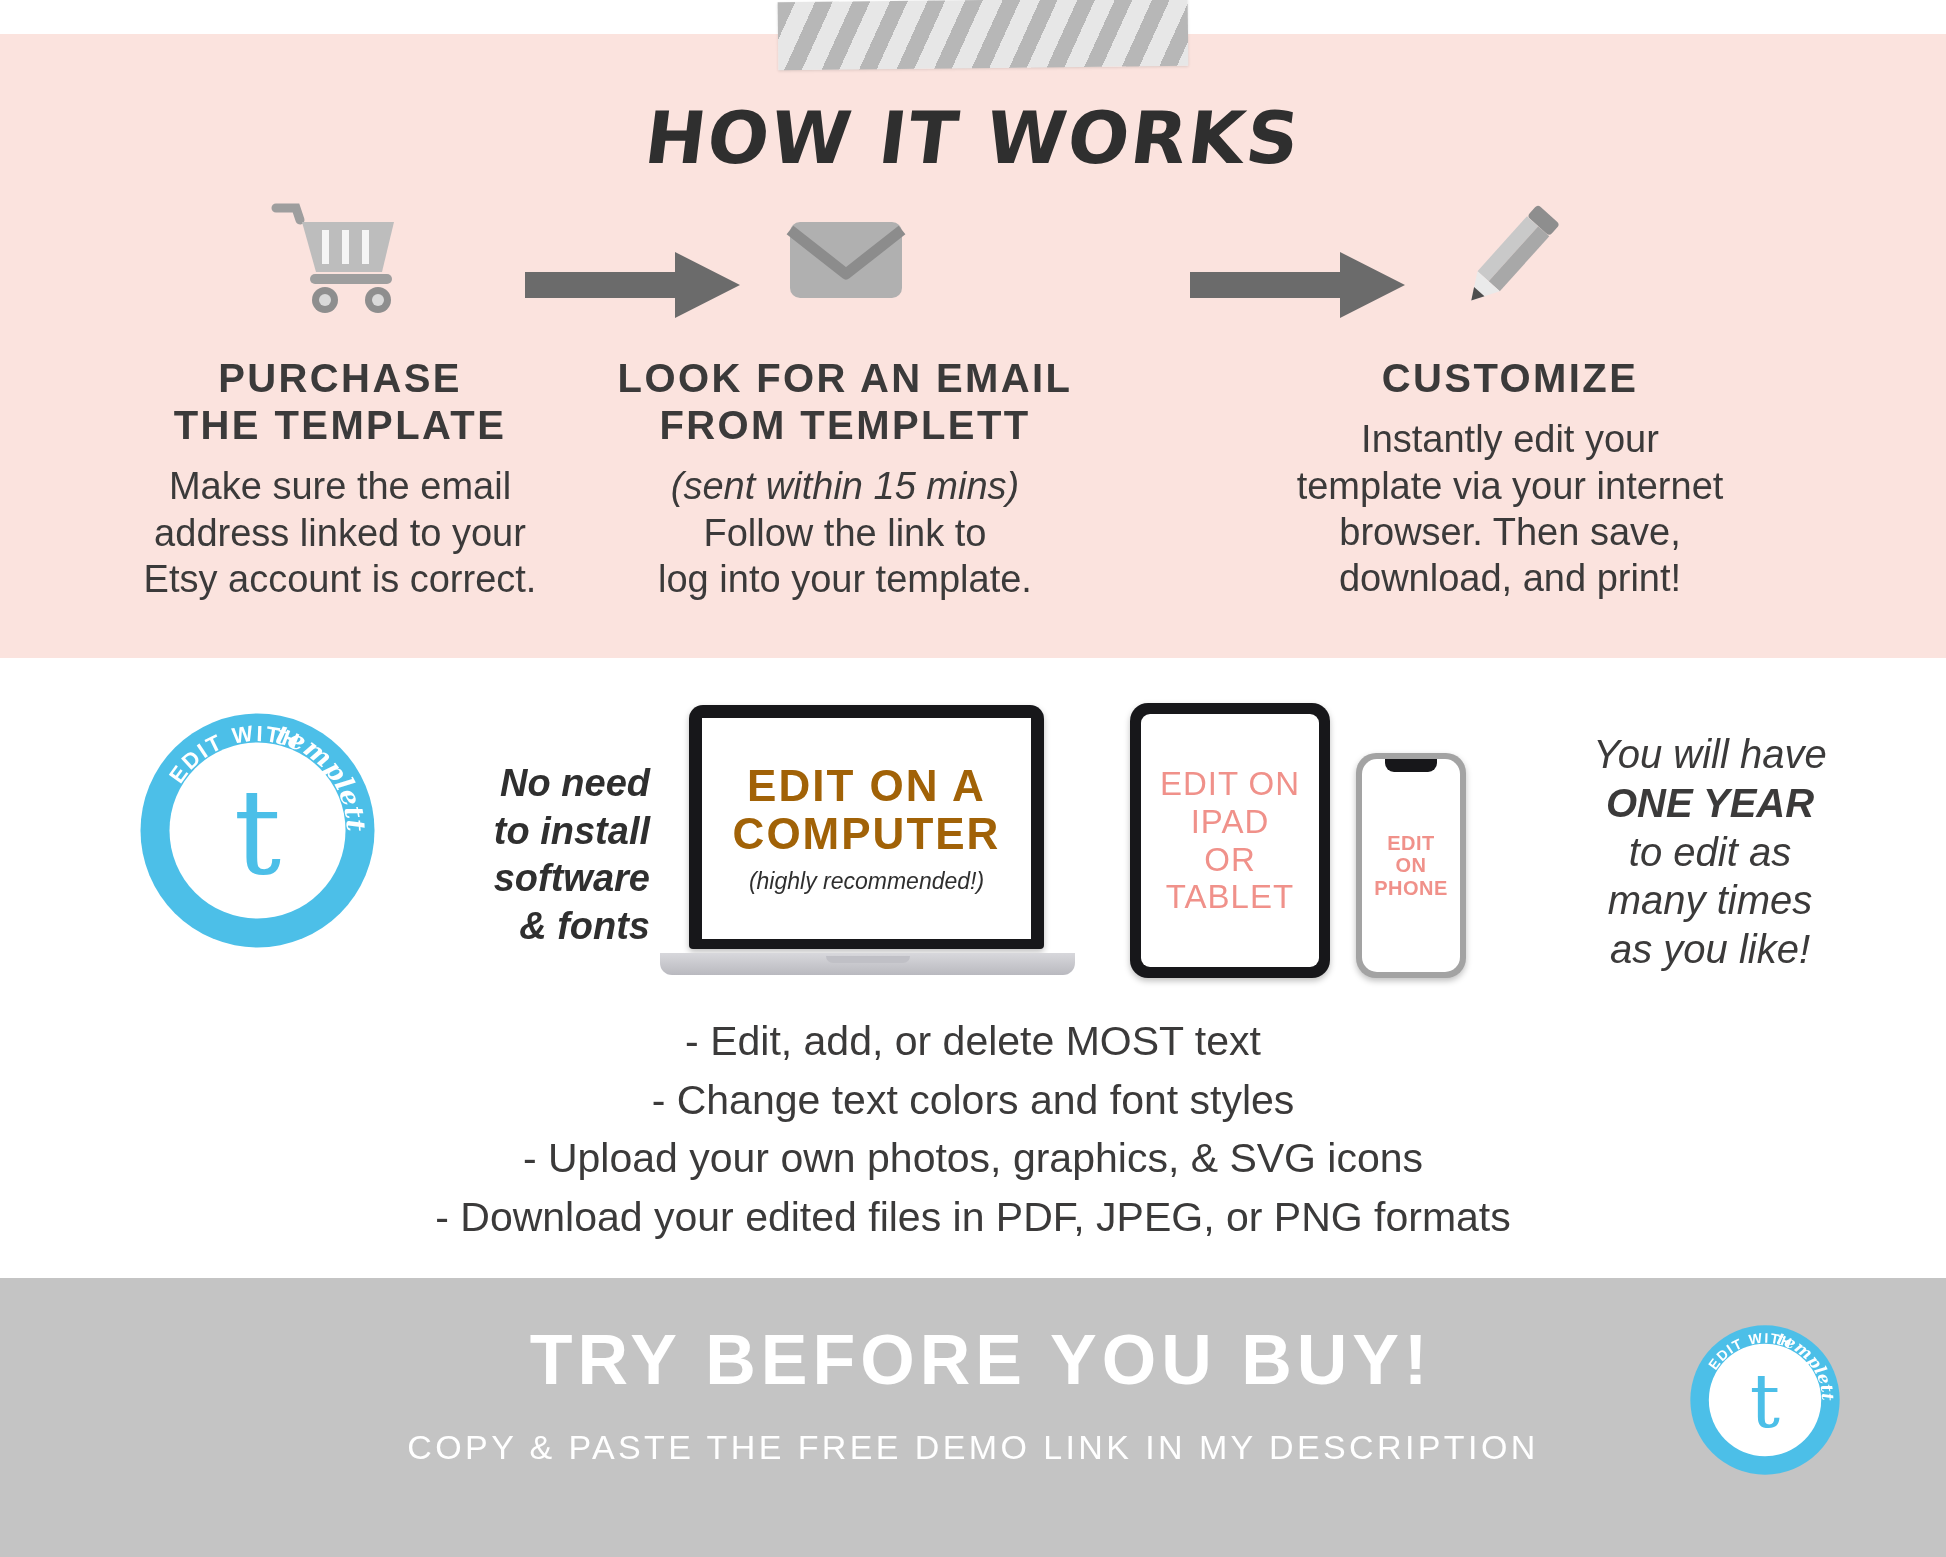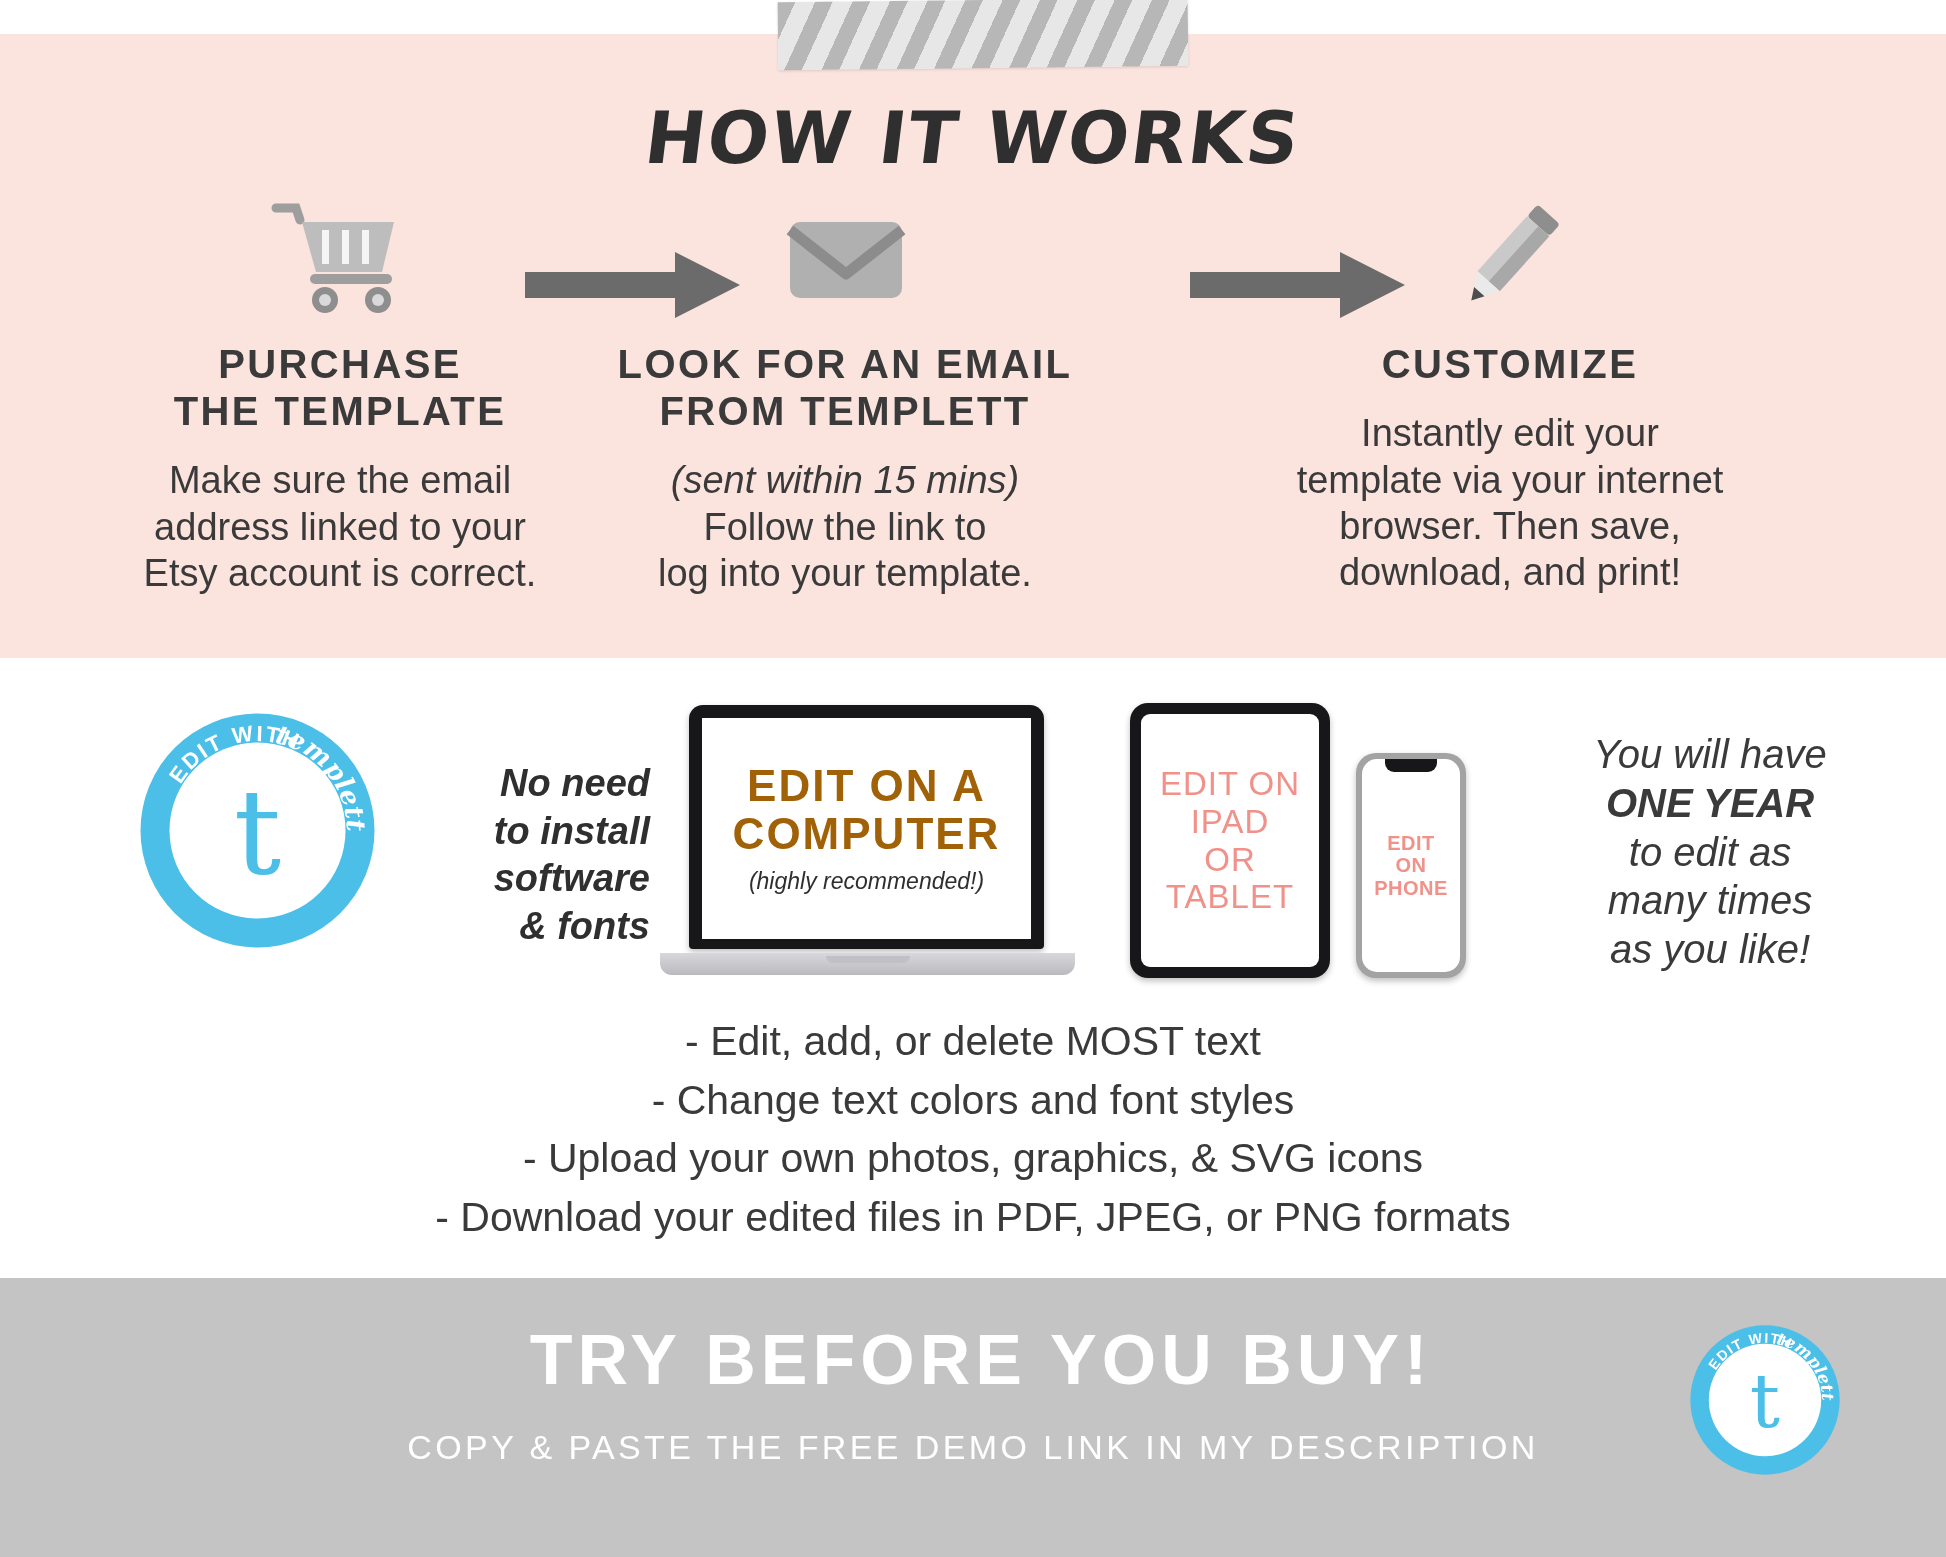--- a/index.html
+++ b/index.html
@@ -38,24 +38,24 @@
   
   .steps{position:absolute;left:0;top:195px;width:1946px;height:430px;}
   .step{position:absolute;top:0;text-align:center;}
   .step.s1{left:60px;width:560px;}
   .step.s2{left:585px;width:520px;}
   .step.s3{left:1120px;width:780px;}
 
   .step-icon{height:120px;display:flex;align-items:flex-end;justify-content:center;}
   .step-head{
     font-size:40px;font-weight:700;color:#3b3a3a;letter-spacing:2.4px;
-    line-height:1.18;margin-top:26px;
+    line-height:1.18;margin-top:40px;
   }
   .step-body{
-    font-size:38px;color:#3b3a3a;line-height:1.22;margin-top:22px;font-weight:400;
+    font-size:38px;color:#3b3a3a;line-height:1.22;margin-top:14px;font-weight:400;
   }
   .step-body .it{font-style:italic;}
 
   
   .arrow{position:absolute;top:246px;}
   .arrow svg{display:block;}
   .arrow.a1{left:525px;}
   .arrow.a2{left:1190px;}
 
   

